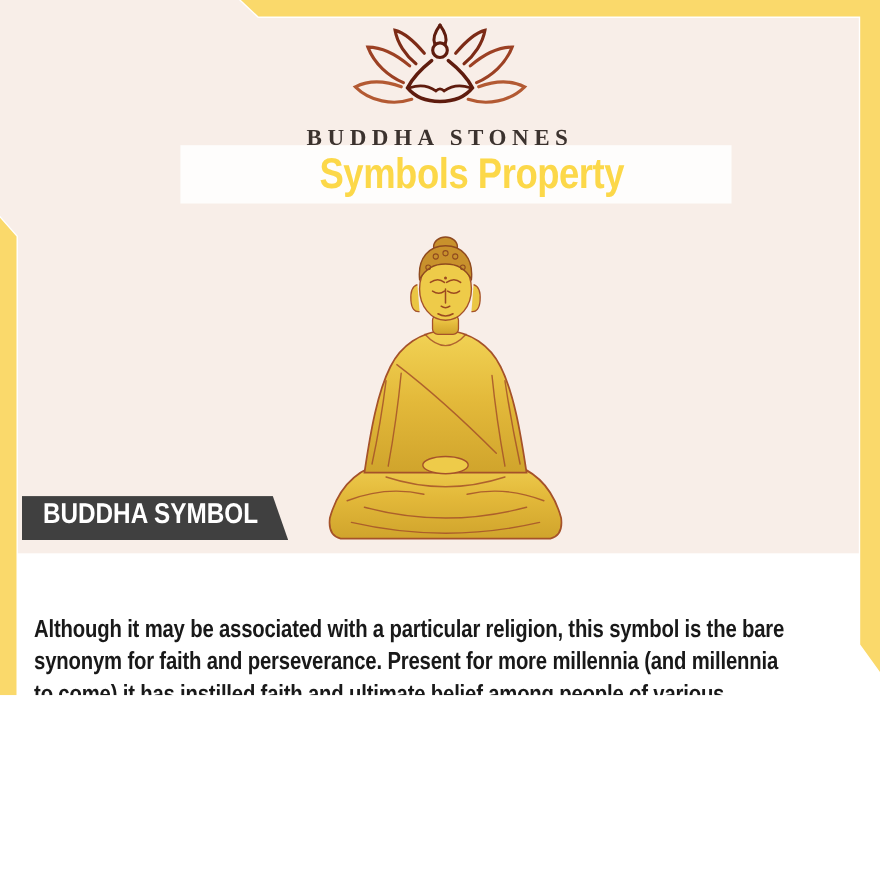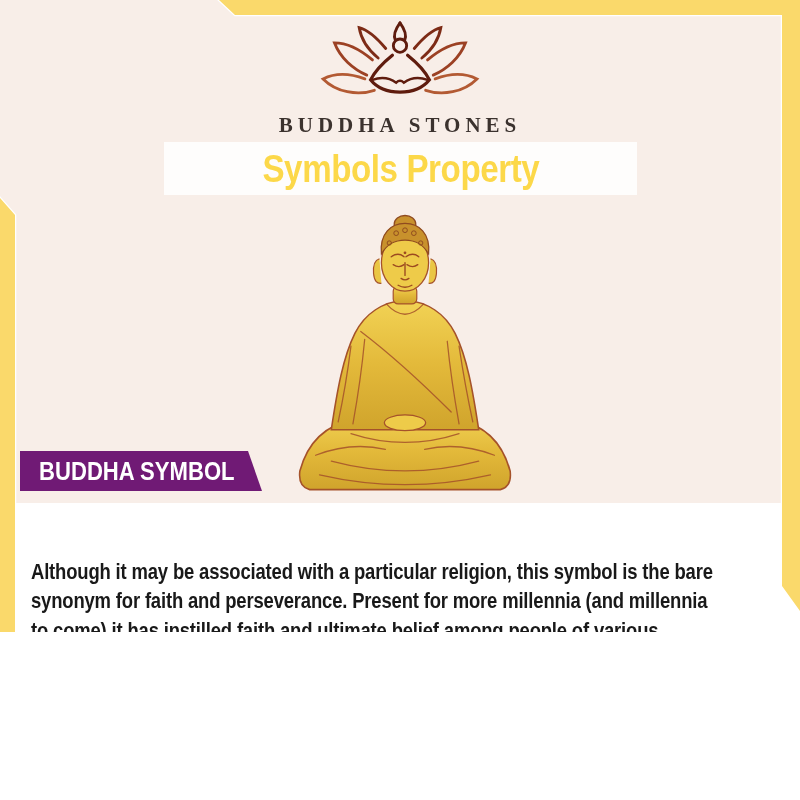--- a/index.html
+++ b/index.html
@@ -10,33 +10,33 @@
   .pink-panel{position:absolute;left:0;top:0;width:800px;height:503px;background:#f8eee8;}
   .ribbons{position:absolute;left:0;top:0;width:800px;height:800px;pointer-events:none;}
 
   .logo{position:absolute;left:315px;top:20px;width:170px;height:95px;}
   .brand{
     position:absolute;left:0;top:113px;width:800px;text-align:center;
     font-family:"Liberation Serif",serif;font-size:21px;font-weight:600;
     letter-spacing:5px;color:#3b322e;
   }
   .title-banner{
-    position:absolute;left:164px;top:142px;width:473px;height:53px;
-    background:#fefdfc;display:flex;align-items:center;justify-content:center;
+    position:absolute;left:164px;top:132px;width:473px;height:53px;
+    background:#fefdfc;display:flex;align-items:center;justify-content:center;padding-left:28px;
   }
   .title-banner .title-text{
     font-size:39px;font-weight:700;color:#fcd849;letter-spacing:-0.5px;
     transform:scaleX(0.85);white-space:nowrap;
   }
   .buddha{position:absolute;left:292px;top:210px;width:226px;height:292px;}
 
   .symbol-banner{
-    position:absolute;left:20px;top:451px;width:242px;height:40px;background:#701a75;
+    position:absolute;left:20px;top:451px;width:242px;height:40px;background:#404040;
     clip-path:polygon(0 0,228px 0,242px 100%,0 100%);
-    display:flex;align-items:center;
+    display:flex;
   }
   .symbol-banner .label-text{
     font-size:26px;font-weight:600;color:#ffffff;white-space:nowrap;
     transform:scaleX(0.85);transform-origin:left center;margin-left:19px;
   }
   .traits{position:absolute;left:0;top:516px;width:800px;text-align:center;white-space:nowrap;}
   .traits-inner{
     display:inline-block;transform:scaleX(0.85);
     font-weight:700;font-size:31px;color:#fcd84e;
   }

